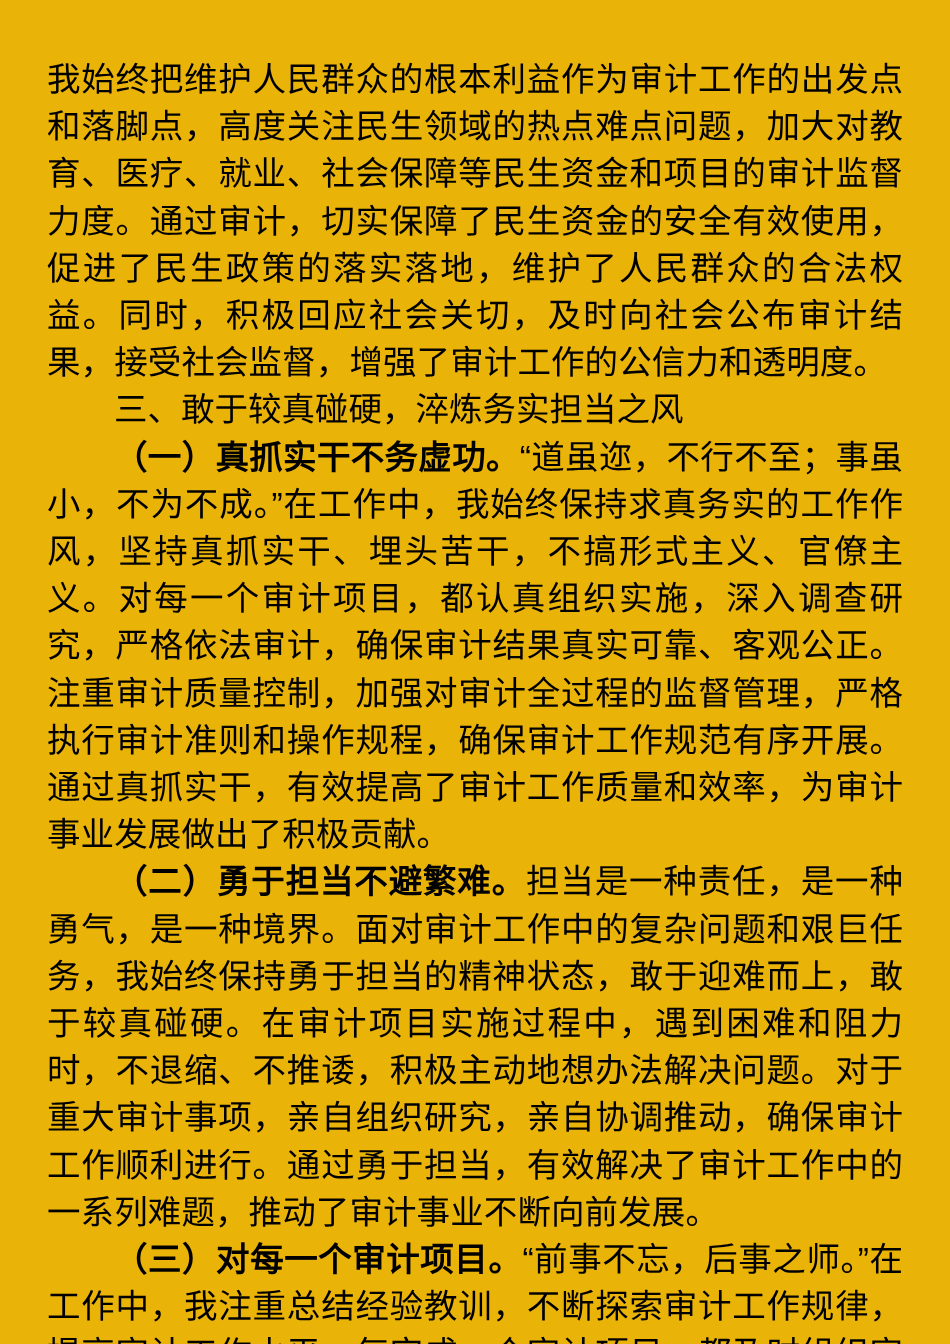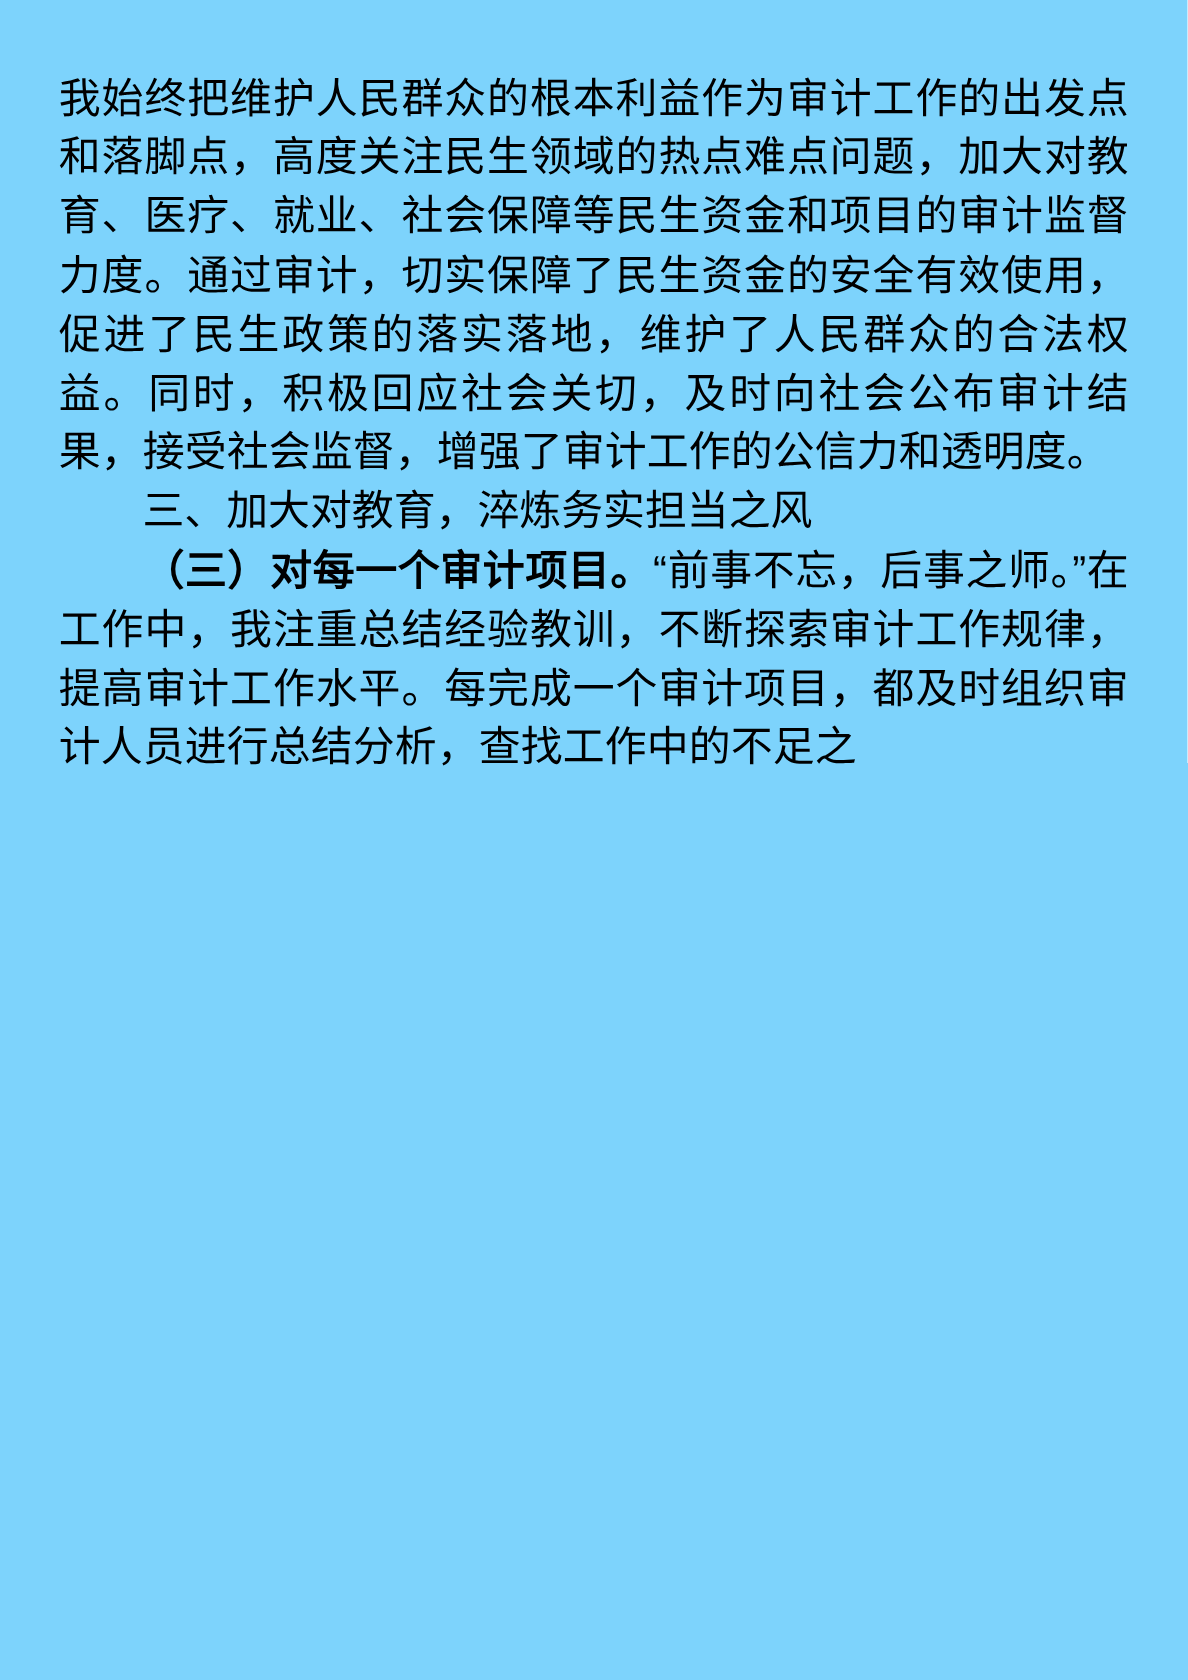--- a/index.html
+++ b/index.html
@@ -8,21 +8,21 @@
     background: #ffffff;
   }
   body {
     font-family: "Liberation Sans", "DejaVu Sans", sans-serif;
     color: #000000;
   }
   .page {
     position: relative;
     width: 950px;
     height: 1344px;
-    background: #7dd3fc;
+    background: #eab308;
     box-sizing: border-box;
     padding: 56px 47px 0 47px;
     overflow: hidden;
   }
   .doc-body {
     width: 856px;
   }
   
   .para {
     font-size: 33.5px;
@@ -57,20 +57,22 @@
   }
 </style>
 </head>
 <body>
 
 <div class="page">
   <div class="doc-body">
 
     <p class="para">我始终把维护人民群众的根本利益作为审计工作的出发点和落脚点，高度关注民生领域的热点难点问题，加大对教育、医疗、就业、社会保障等民生资金和项目的审计监督力度。通过审计，切实保障了民生资金的安全有效使用，促进了民生政策的落实落地，维护了人民群众的合法权益。同时，积极回应社会关切，及时向社会公布审计结果，接受社会监督，增强了审计工作的公信力和透明度。</p>
 
-    <p class="section-heading">三、加大对教育，淬炼务实担当之风</p>
+    <p class="section-heading">三、敢于较真碰硬，淬炼务实担当之风</p>
 
+    <p class="para indent"><span class="lead">（一）真抓实干不务虚功。</span><span class="quote">“道虽迩，不行不至；事虽小，不为不成。”在工作中，我始终保持求真务实的工作作风，坚持真抓实干、埋头苦干，不搞形式主义、官僚主义。对每一个审计项目，都认真组织实施，深入调查研究，严格依法审计，确保审计结果真实可靠、客观公正。注重审计质量控制，加强对审计全过程的监督管理，严格执行审计准则和操作规程，确保审计工作规范有序开展。通过真抓实干，有效提高了审计工作质量和效率，为审计事业发展做出了积极贡献。</span></p>
 
+    <p class="para indent"><span class="lead">（二）勇于担当不避繁难。</span><span class="quote">担当是一种责任，是一种勇气，是一种境界。面对审计工作中的复杂问题和艰巨任务，我始终保持勇于担当的精神状态，敢于迎难而上，敢于较真碰硬。在审计项目实施过程中，遇到困难和阻力时，不退缩、不推诿，积极主动地想办法解决问题。对于重大审计事项，亲自组织研究，亲自协调推动，确保审计工作顺利进行。通过勇于担当，有效解决了审计工作中的一系列难题，推动了审计事业不断向前发展。</span></p>
 
     <p class="para indent"><span class="lead">（三）对每一个审计项目。</span><span class="quote">“前事不忘，后事之师。”在工作中，我注重总结经验教训，不断探索审计工作规律，提高审计工作水平。每完成一个审计项目，都及时组织审计人员进行总结分析，查找工作中的不足之</span></p>
 
   </div>
 </div>
 
 </body></html>

